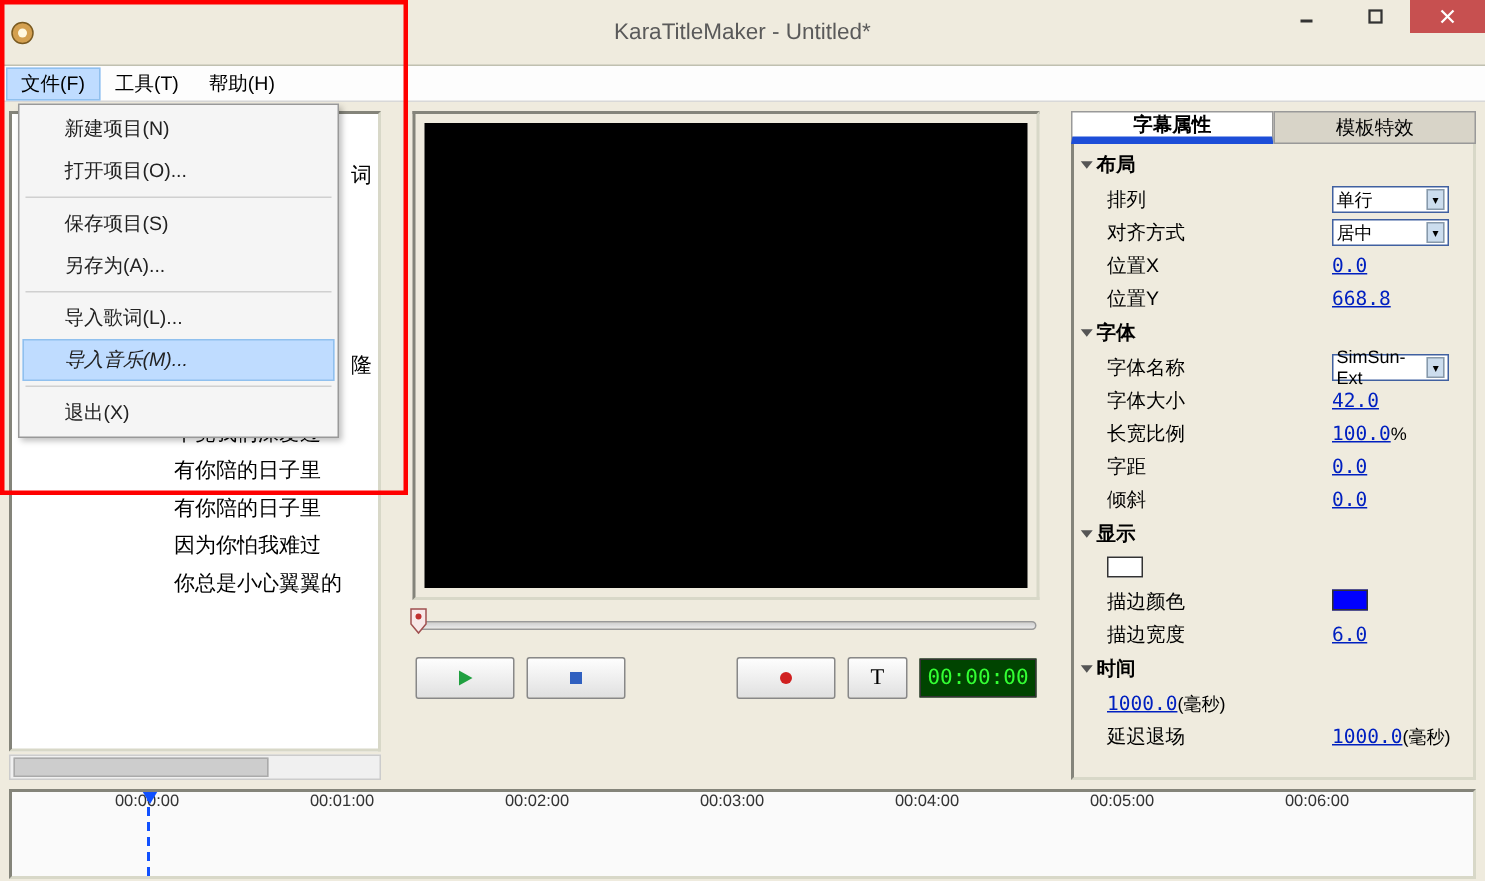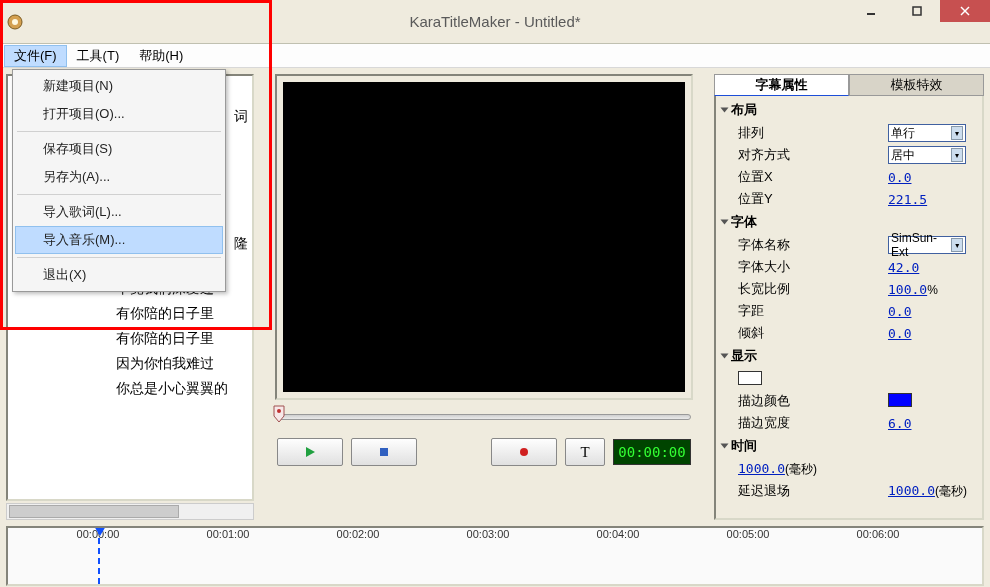--- a/index.html
+++ b/index.html
@@ -14,21 +14,21 @@
 .titlebar .win-btn.close { background: #c75050; color: #fff; width: 50px; }
 
 
 .menubar { height: 24px; background: #fdfdfd; display: flex; align-items: center; padding: 0 4px; border-bottom: 1px solid #d8d8d8; }
 .menubar .menu-item { padding: 2px 10px; font-size: 13px; cursor: default; }
 .menubar .menu-item.open { background: #bfdcff; border: 1px solid #90c0ee; padding: 1px 9px; }
 
 
 .dropdown { position: absolute; left: 12px; top: 69px; width: 214px; background: #f5f5f5; border: 1px solid #999; box-shadow: 2px 2px 4px rgba(0,0,0,.25); z-index: 50; padding: 2px; }
 .dropdown .ditem { padding: 5px 0 5px 28px; font-size: 13px; color: #222; cursor: default; }
-.dropdown .ditem.hover { background: #bfdcff; border: 1px solid #90c0ee; padding: 4px 0 4px 27px; }
+.dropdown .ditem.hover { background: #bfdcff; border: 1px solid #90c0ee; padding: 4px 0 4px 27px; font-style: italic; }
 .dropdown .sep { height: 1px; background: #d0d0d0; margin: 3px 2px; }
 
 
 .main { display: flex; height: 458px; padding: 6px; gap: 6px; }
 .left-col { width: 248px; display: flex; flex-direction: column; }
 .left-inner { flex: 1; background: #fff; border: 2px inset #d8d8c8; padding: 4px; position: relative; }
 .lyrics { position: absolute; left: 108px; top: 125px; line-height: 25px; font-size: 14px; color: #000; }
 .lyrics div { white-space: nowrap; }
 .hscroll { height: 17px; background: #f0f0f0; border: 1px solid #ccc; margin-top: 2px; position: relative; }
 .hscroll .thumb { position: absolute; left: 2px; top: 1px; height: 13px; width: 170px; background: #cdcdcd; border: 1px solid #aaa; }
@@ -40,21 +40,21 @@
 .slider-track { height: 6px; background: linear-gradient(#cfcfcf,#eaeaea); border: 1px solid #999; border-radius: 3px; }
 .slider-thumb { position: absolute; left: -4px; top: -9px; width: 12px; height: 18px; }
 .controls { width: 414px; margin-top: 18px; display: flex; align-items: center; gap: 8px; }
 .ctrl-btn { width: 66px; height: 28px; background: linear-gradient(#fefefe,#e0e0e0); border: 1px solid #888; border-radius: 2px; display: flex; align-items: center; justify-content: center; }
 .ctrl-spacer { flex: 1; }
 .timecode { width: 78px; height: 26px; background: #004400; color: #33ff33; font-family: monospace; font-size: 14px; border: 1px solid #333; display: flex; align-items: center; justify-content: center; }
 
 .right-col { width: 270px; display: flex; flex-direction: column; }
 .prop-tabs { display: flex; height: 22px; }
 .prop-tabs .ptab { flex: 1; text-align: center; font-size: 13px; background: #d8d4c8; border: 1px solid #999; display: flex; align-items: center; justify-content: center; }
-.prop-tabs .ptab.active { background: #fff; border-bottom: 1px solid #1d4ed8; font-weight: bold; }
+.prop-tabs .ptab.active { background: #fff; border-bottom: 5px solid #1d4ed8; font-weight: bold; }
 .prop-body { flex: 1; background: #efebde; border: 2px inset #d8d8c8; border-top: none; overflow-y: auto; position: relative; }
 .prop-body::-webkit-scrollbar { width: 17px; }
 .prop-body::-webkit-scrollbar-track { background: #f0f0f0; }
 .prop-body::-webkit-scrollbar-thumb { background: #cdcdcd; border: 1px solid #aaa; }
 .prop-group { padding: 2px 4px; }
 .prop-header { font-weight: bold; font-size: 13px; padding: 3px 0 3px 2px; display: flex; align-items: center; }
 .prop-header .tri { display: inline-block; width: 0; height: 0; border-left: 5px solid #555; border-top: 4px solid transparent; border-bottom: 4px solid transparent; margin-right: 4px; transform: rotate(90deg); }
 .prop-row { display: flex; align-items: center; height: 22px; padding-left: 18px; }
 .prop-row .plabel { flex: 1; font-size: 13px; }
 .prop-row .pval { width: 90px; }
@@ -210,21 +210,21 @@
                 <span class="cchev">▾</span>
               </span>
             </span>
           </div>
         <div class="prop-row">
             <span class="plabel">位置X</span>
             <span class="pval"><span class="val-link">0.0</span></span>
           </div>
         <div class="prop-row">
             <span class="plabel">位置Y</span>
-            <span class="pval"><span class="val-link">221.5</span></span>
+            <span class="pval"><span class="val-link">668.8</span></span>
           </div>
 
         <div class="prop-header">
             <span class="tri"></span>
             <span>字体</span>
           </div>
         <div class="prop-row">
             <span class="plabel">字体名称</span>
             <span class="pval">
               <span class="val-combo">

